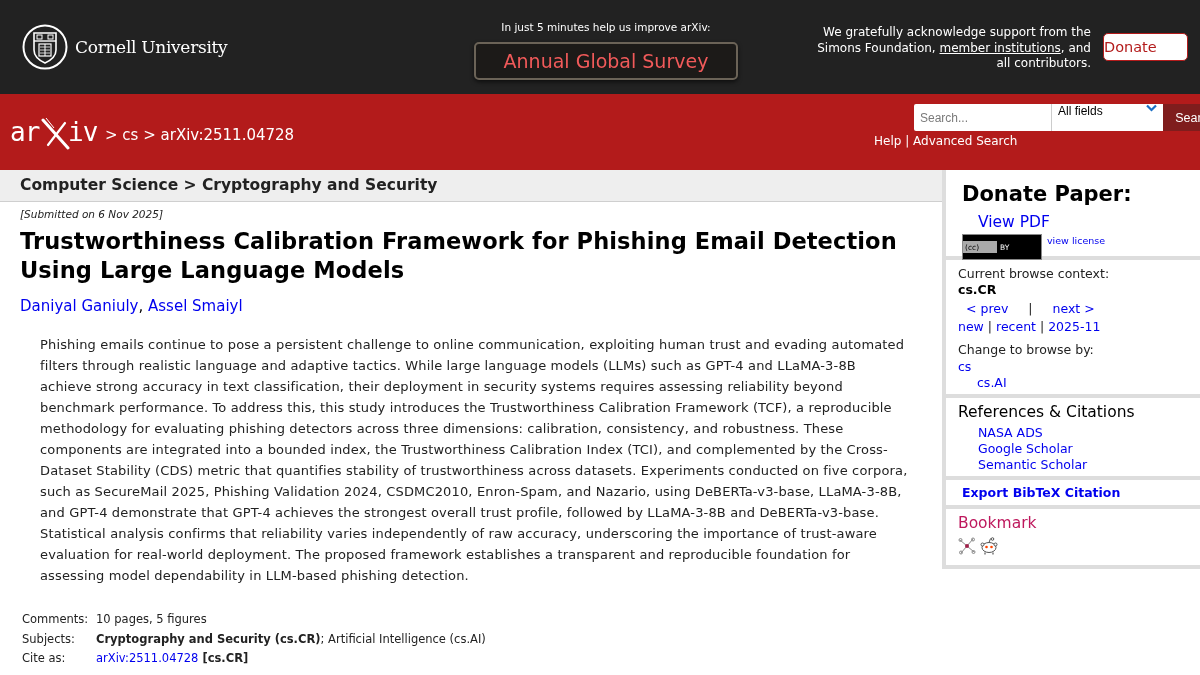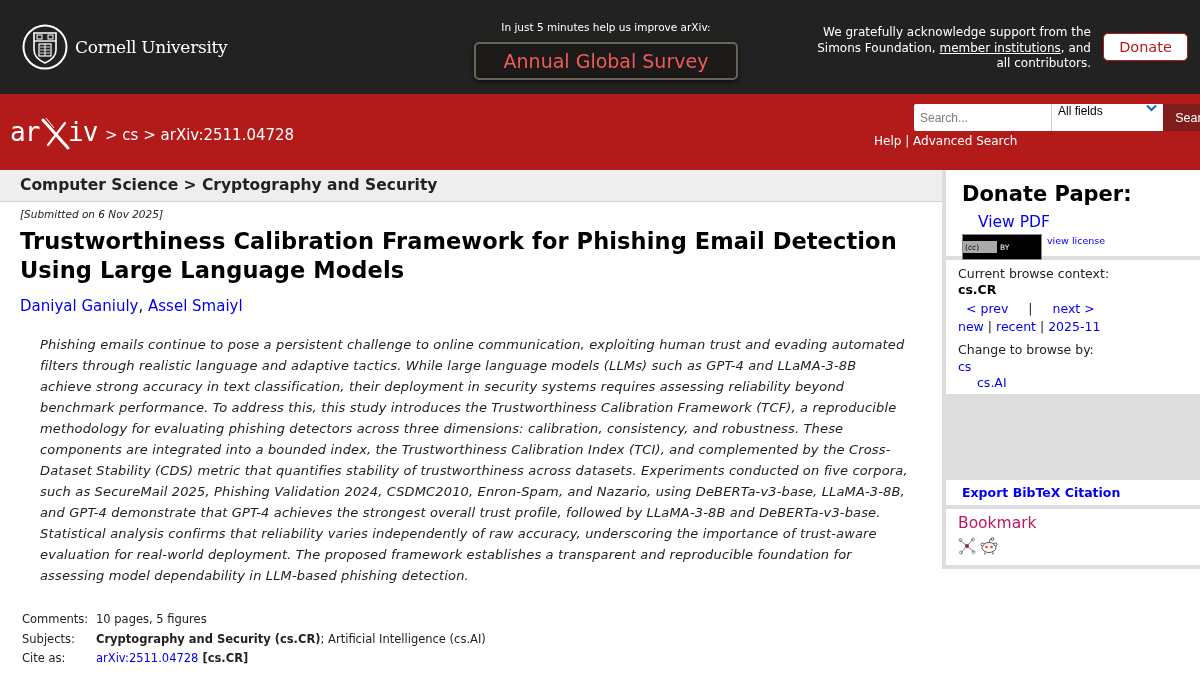--- a/index.html
+++ b/index.html
@@ -10,21 +10,21 @@
   
   .topbar { position: absolute; left: 0; top: 0; width: 1200px; height: 94px; background: #222222; }
   .cornell { position: absolute; left: 22px; top: 24px; display: flex; align-items: center; }
   .cornell svg { width: 46px; height: 46px; }
   .cornell-name { font-family: "DejaVu Serif", serif; color: #fff; font-size: 17px; margin-left: 7px; letter-spacing: -0.3px; }
   .survey-wrap { position: absolute; left: 474px; top: 21px; width: 264px; text-align: center; }
   .survey-intro { color: #fff; font-size: 10.5px; margin-bottom: 9px; }
   .survey-btn { display: block; width: 264px; height: 38px; border: 2px solid #6b6357; border-radius: 5px; background: #1c1a18; color: #f15a5a; font-size: 19px; line-height: 34px; box-shadow: 0 2px 4px rgba(0,0,0,0.6); }
   .support { position: absolute; right: 109px; top: 25px; width: 300px; color: #fff; font-size: 12px; line-height: 15.5px; text-align: right; }
   .support a { color: #fff; text-decoration: underline; }
-  .donate { position: absolute; left: 1103px; top: 33px; width: 85px; height: 28px; background: #fff; border: 1px solid #b31b1b; border-radius: 5px; color: #b31b1b; font-size: 14.5px; line-height: 26px; text-align: center; }
+  .donate { position: absolute; left: 1103px; top: 33px; width: 85px; height: 28px; background: #fff; border: 1px solid #b31b1b; border-radius: 5px; color: #b31b1b; font-size: 14.5px; line-height: 26px; }
 
   
   .redbar { position: absolute; left: 0; top: 94px; width: 1200px; height: 92px; background: #b31b1b; }
   .arxiv-logo { position: absolute; left: 10px; top: 20px; width: 92px; height: 36px; }
   .crumbs { position: absolute; left: 105px; top: 32px; color: #fff; font-size: 15px; }
   .crumbs a { color: #fff; }
   .search-row { position: absolute; left: 874px; top: 10px; display: flex; height: 27px; margin-left: 40px; }
   .search-input { width: 137px; height: 27px; border: none; border-radius: 2px 0 0 2px; padding: 0 6px; font-size: 12px; color: #777; font-family: "Liberation Sans", sans-serif; background: #fff; }
   .search-input::placeholder { color: #7a7a7a; }
   .field-select { width: 112px; height: 27px; background: #fff; border-left: 1px solid #ccc; display: flex; align-items: flex-start; justify-content: space-between; padding: 0 6px; font-family: "Liberation Sans", sans-serif; font-size: 12px; color: #000; }
@@ -33,21 +33,21 @@
   .search-links { position: absolute; left: 874px; top: 40px; color: #fff; font-size: 12px; }
   .search-links a { color: #fff; }
 
   
   .main { position: absolute; left: 0; top: 170px; width: 942px; height: 505px; }
   .subhead { height: 32px; background: #eeeeee; border-bottom: 1px solid #cfcfcf; padding-left: 20px; font-size: 15.5px; font-weight: bold; line-height: 31px; color: #222; }
   .dateline { position: absolute; left: 20px; top: 38px; font-size: 10.5px; font-style: italic; color: #222; }
   .title { position: absolute; left: 20px; top: 57px; width: 920px; font-size: 22.5px; font-weight: bold; line-height: 28.5px; letter-spacing: 0.1px; }
   .authors { position: absolute; left: 20px; top: 127px; font-size: 15px; }
   .authors a { color: #0000ee; }
-  .abstract { position: absolute; left: 40px; top: 164px; width: 870px; font-size: 13px; line-height: 21px; color: #222; letter-spacing: 0.15px; font-style: italic; }
+  .abstract { position: absolute; left: 40px; top: 164px; width: 870px; font-size: 13px; line-height: 21px; color: #222; letter-spacing: 0.15px; }
   .meta { position: absolute; left: 22px; top: 440px; font-size: 11.5px; line-height: 19.5px; }
   .meta-row { display: flex; }
   .meta-label { width: 74px; color: #222; }
   .meta-val { color: #222; }
 
   
   .sidebar { position: absolute; left: 942px; top: 170px; width: 258px; height: 399px; background: #dddddd; padding: 0 0 0 4px; }
   .box { background: #fff; position: absolute; left: 4px; width: 254px; }
   .box1 { top: 0; height: 86px; }
   .box2 { top: 90px; height: 134px; }
@@ -189,20 +189,26 @@
       <a>&lt; prev</a><span class="sep">|</span><a>next &gt;</a>
     </div>
     <div class="navlinks">
       <a>new</a><span> | </span><a>recent</a><span> | </span><a>2025-11</a>
     </div>
     <div class="change-label">Change to browse by:</div>
     <a class="browse-cs">cs</a>
     <a class="browse-csai">cs.AI</a>
   </div>
 
+  <div class="box box3">
+    <div class="refs-title">References &amp; Citations</div>
+    <a class="ref-link" style="top:27px">NASA ADS</a>
+    <a class="ref-link" style="top:43px">Google Scholar</a>
+    <a class="ref-link" style="top:59px">Semantic Scholar</a>
+  </div>
 
   <div class="box box4">
     <a class="export">Export BibTeX Citation</a>
   </div>
 
   <div class="box box5">
     <div class="bm-title">Bookmark</div>
     <div class="bm-icons">
       <svg viewBox="0 0 18 18">
         <line x1="2" y1="3" x2="16" y2="15" stroke="#888" stroke-width="1"></line>

